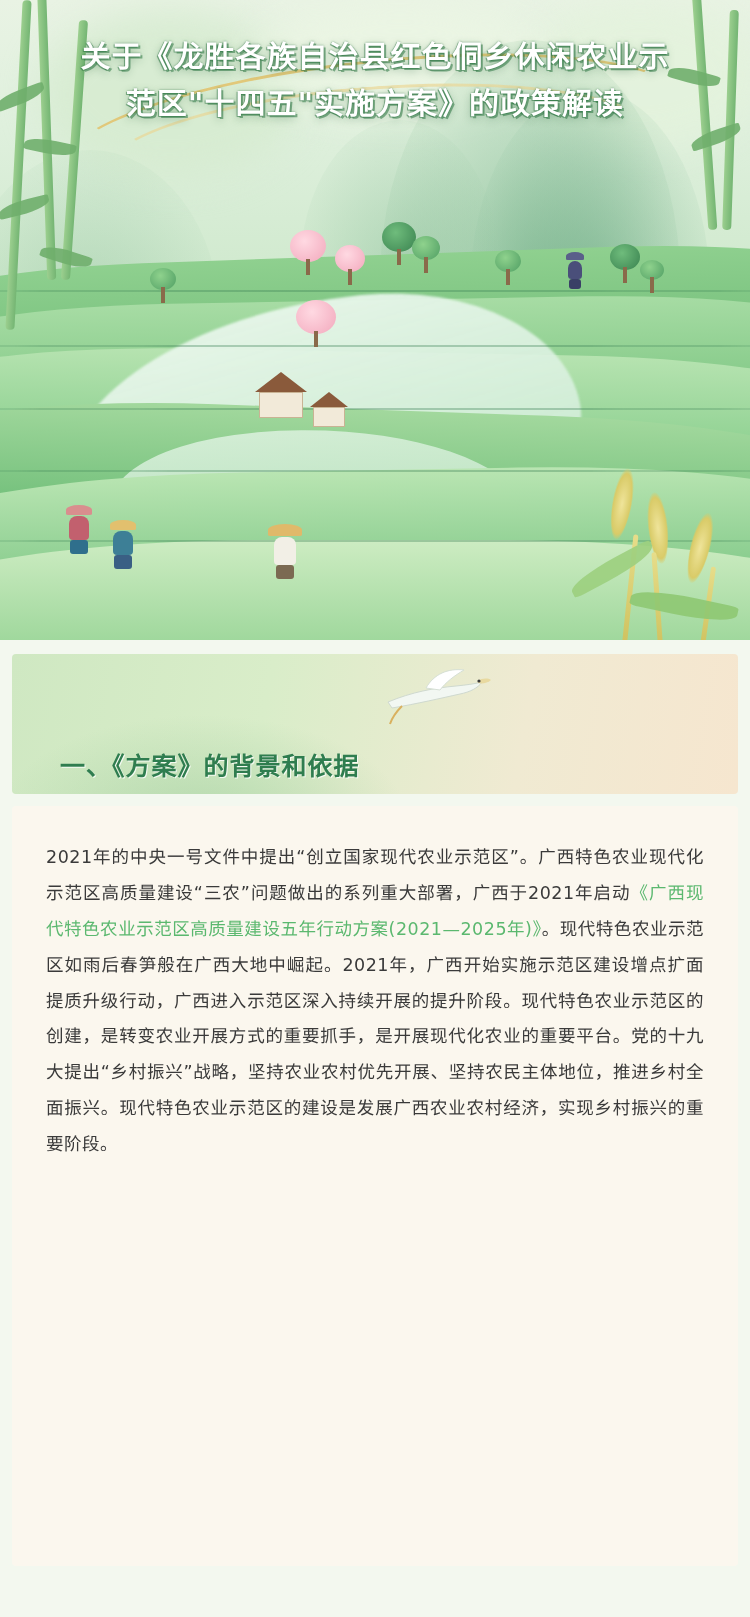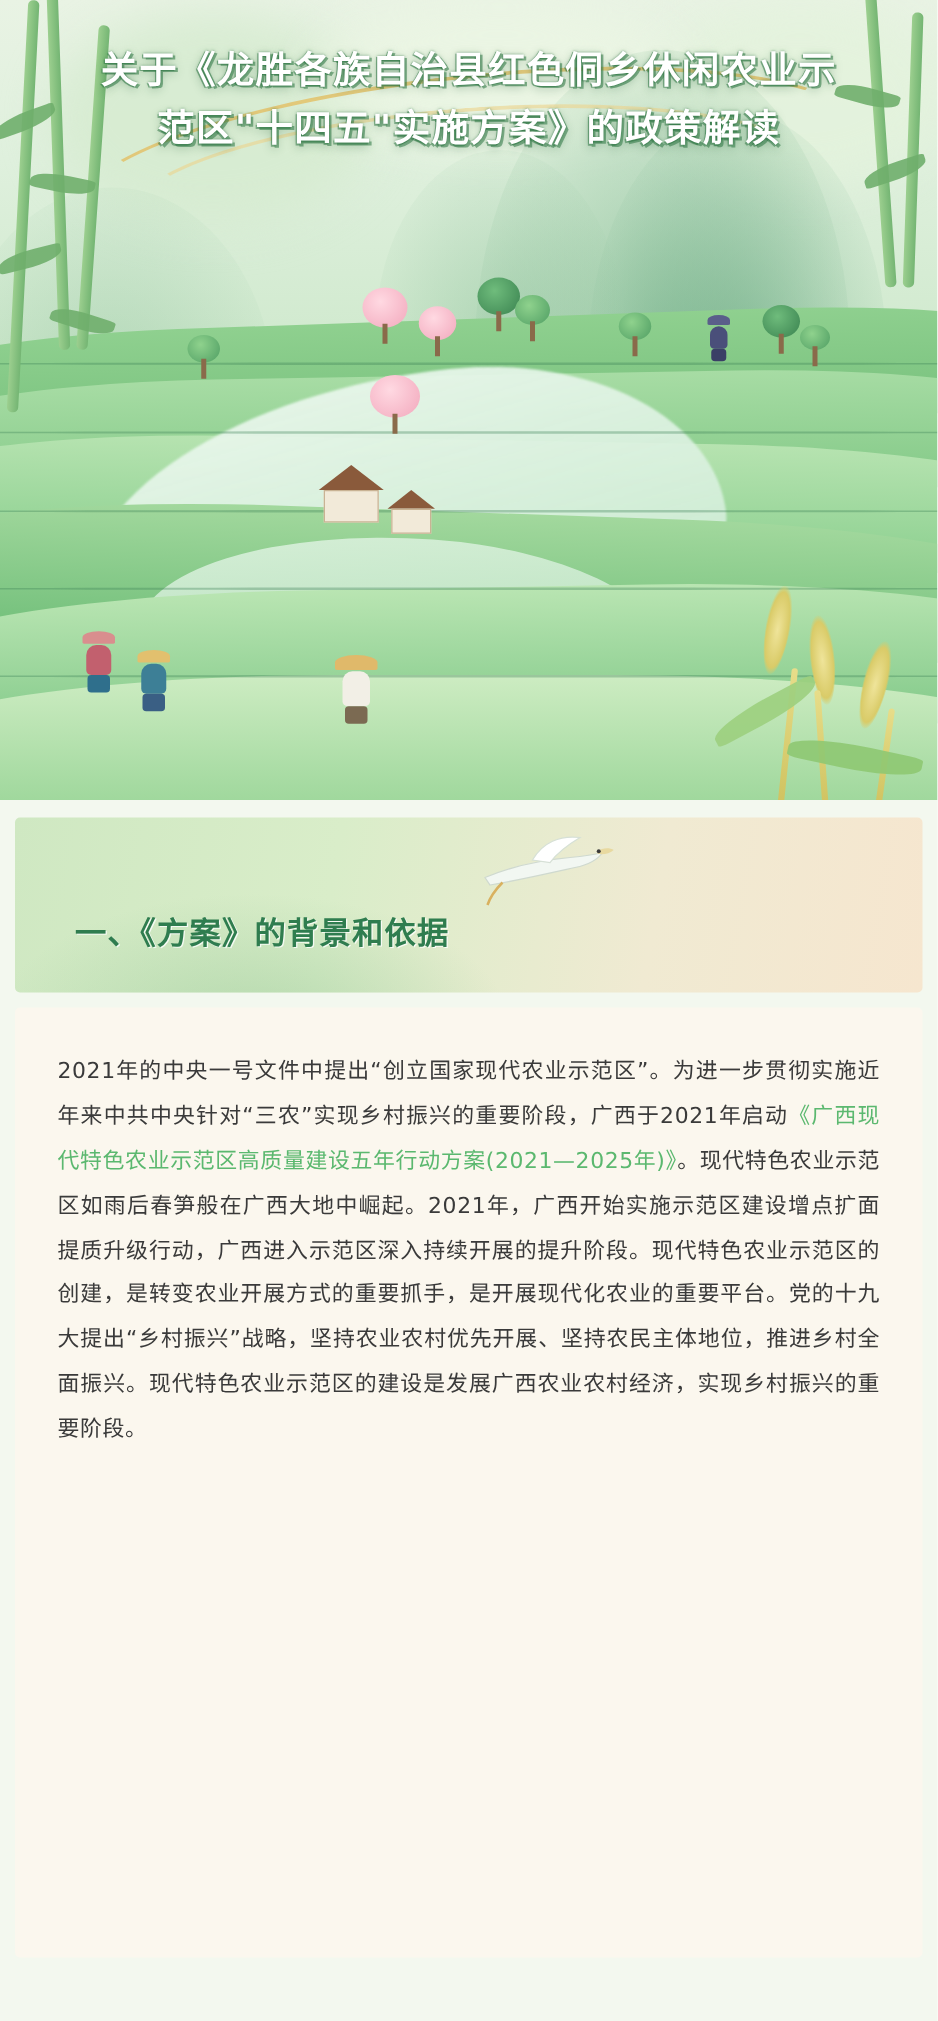--- a/index.html
+++ b/index.html
@@ -208,21 +208,21 @@
   }
   .band-hill {
     position: absolute;
     bottom: -30px; left: -20px;
     width: 420px; height: 110px;
     background: radial-gradient(ellipse at 50% 100%, rgba(150,200,150,.55), rgba(150,200,150,0) 70%);
     border-radius: 50% 50% 0 0 / 100% 100% 0 0;
   }
   .band-title {
     position: absolute;
-    left: 48px; bottom: 32px;
+    left: 48px; bottom: 12px;
     font-size: 25px;
     font-weight: bold;
     color: #2f7d4f;
     letter-spacing: 1px;
     text-shadow: 1px 1px 0 rgba(255,255,255,.8);
     font-family: "DejaVu Sans", "Liberation Sans", sans-serif;
   }
   .band-crane { position: absolute; left: 370px; top: 8px; }
 
   
@@ -384,17 +384,17 @@
         <circle cx="97" cy="19" r="1.6" fill="#3a3a3a"></circle>
         <path d="M20 44 C14 50 10 56 8 62" stroke="#d9b15f" stroke-width="2" fill="none"></path>
       </svg>
     </div>
 
     <div class="band-title">一、《方案》的背景和依据</div>
   </div>
 
   <div class="content-card">
     <p class="para">
-      <span>2021年的中央一号文件中提出“创立国家现代农业示范区”。为进一步贯彻实施近年来中共中央针对“三农”实现乡村振兴的重要阶段，广西于2021年启动</span><span class="hl">《广西现代特色农业示范区高质量建设五年行动方案(2021—2025年)》</span><span>。现代特色农业示范区如雨后春笋般在广西大地中崛起。2021年，广西开始实施示范区建设增点扩面提质升级行动，广西进入示范区深入持续开展的提升阶段。现代特色农业示范区的创建，是转变农业开展方式的重要抓手，是开展现代化农业的重要平台。党的十九大提出“乡村振兴”战略，坚持农业农村优先开展、坚持农民主体地位，推进乡村全面振兴。现代特色农业示范区的建设是发展广西农业农村经济，实现乡村振兴的重要阶段。</span>
+      <span>2021年的中央一号文件中提出“创立国家现代农业示范区”。广西特色农业现代化示范区高质量建设“三农”问题做出的系列重大部署，广西于2021年启动</span><span class="hl">《广西现代特色农业示范区高质量建设五年行动方案(2021—2025年)》</span><span>。现代特色农业示范区如雨后春笋般在广西大地中崛起。2021年，广西开始实施示范区建设增点扩面提质升级行动，广西进入示范区深入持续开展的提升阶段。现代特色农业示范区的创建，是转变农业开展方式的重要抓手，是开展现代化农业的重要平台。党的十九大提出“乡村振兴”战略，坚持农业农村优先开展、坚持农民主体地位，推进乡村全面振兴。现代特色农业示范区的建设是发展广西农业农村经济，实现乡村振兴的重要阶段。</span>
     </p>
   </div>
 
 </div>
 
 </body></html>

